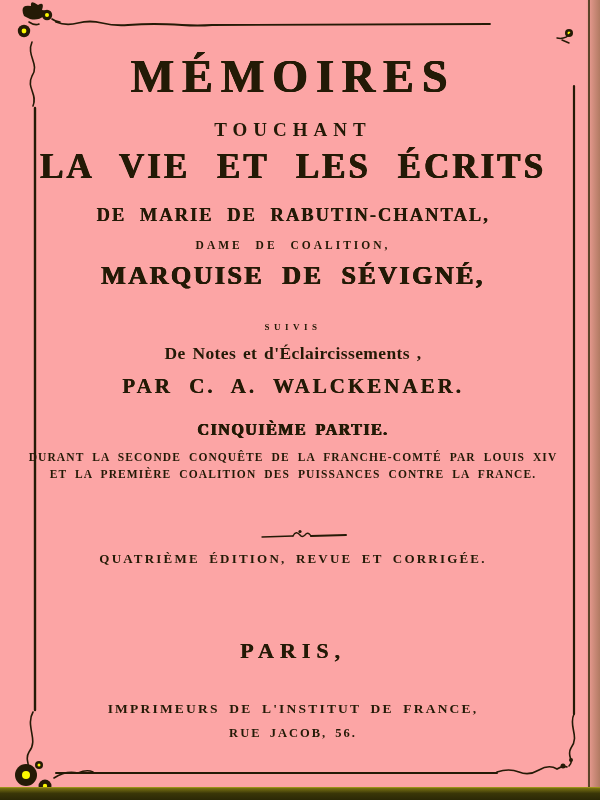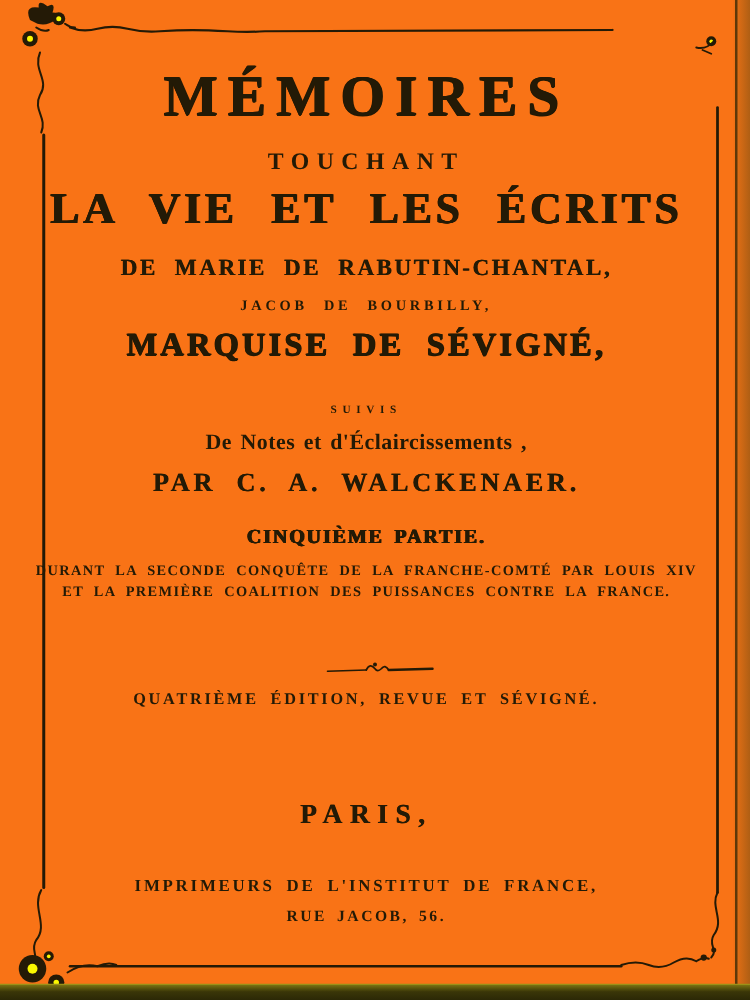--- a/index.html
+++ b/index.html
@@ -1,19 +1,19 @@
 <!DOCTYPE html>
 <html><head>
 <meta charset="utf-8">
 <style>
   html,body{margin:0;padding:0;background:#888;}
   .page{
     position:relative;
     width:600px;height:800px;
-    background:#f97316;
+    background:#fca5a5;
     overflow:hidden;
     color:#231a06;
     font-family:"Liberation Serif","DejaVu Serif",serif;
     font-weight:bold;
   }
   .frame{position:absolute;top:0;left:0;width:600px;height:800px;pointer-events:none;}
   .line{
     position:absolute;left:8px;right:22px;
     text-align:center;white-space:nowrap;
   }
@@ -107,29 +107,29 @@
       <path d="M293,536 q3,-6 7,-1 q2,3 5,0 q3,-4 6,1" stroke-width="1.4"></path>
       <circle cx="300" cy="531.5" r="1.6" fill="#241a06" stroke="none"></circle>
       <path d="M311,536 L346,535" stroke-width="2"></path>
     </g>
   </svg>
 
   <div class="line t-title fat">MÉMOIRES</div>
   <div class="line t-touchant">TOUCHANT</div>
   <div class="line t-person semifat">DE MARIE DE RABUTIN-CHANTAL,</div>
   <div class="line t-subject fat">LA VIE ET LES ÉCRITS</div>
-  <div class="line t-epithet">JACOB DE BOURBILLY,</div>
+  <div class="line t-epithet">DAME DE COALITION,</div>
   <div class="line t-marquise fat">MARQUISE DE SÉVIGNÉ,</div>
   <div class="line t-suivis">SUIVIS</div>
   <div class="line t-notes">De Notes et d'Éclaircissements ,</div>
   <div class="line t-author semifat">PAR C. A. WALCKENAER.</div>
   <div class="line t-part fat">CINQUIÈME PARTIE.</div>
   <div class="line t-desc1">DURANT LA SECONDE CONQUÊTE DE LA FRANCHE-COMTÉ PAR LOUIS XIV</div>
   <div class="line t-desc2">ET LA PREMIÈRE COALITION DES PUISSANCES CONTRE LA FRANCE.</div>
-  <div class="line t-edition">QUATRIÈME ÉDITION, REVUE ET SÉVIGNÉ.</div>
+  <div class="line t-edition">QUATRIÈME ÉDITION, REVUE ET CORRIGÉE.</div>
 
   <div class="line t-city semifat">PARIS,</div>
   <div class="line t-printer">IMPRIMEURS DE L'INSTITUT DE FRANCE,</div>
   <div class="line t-address">RUE JACOB, 56.</div>
 
   <div class="edge-right"></div>
   <div class="edge-right-line"></div>
   <div class="edge-bottom"></div>
 </div>
 

